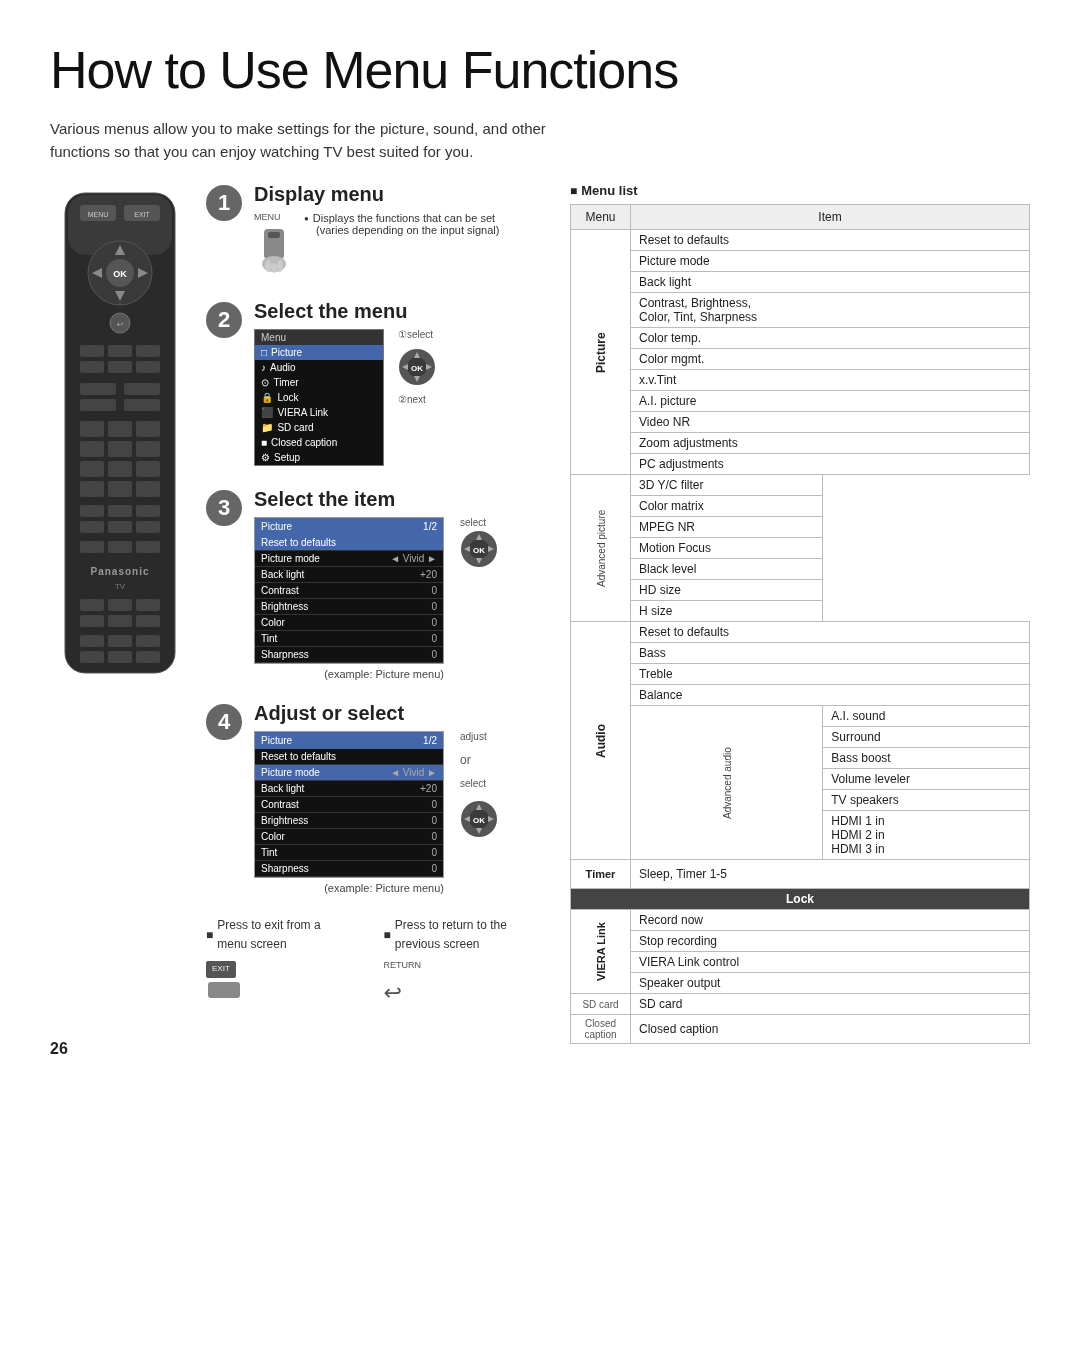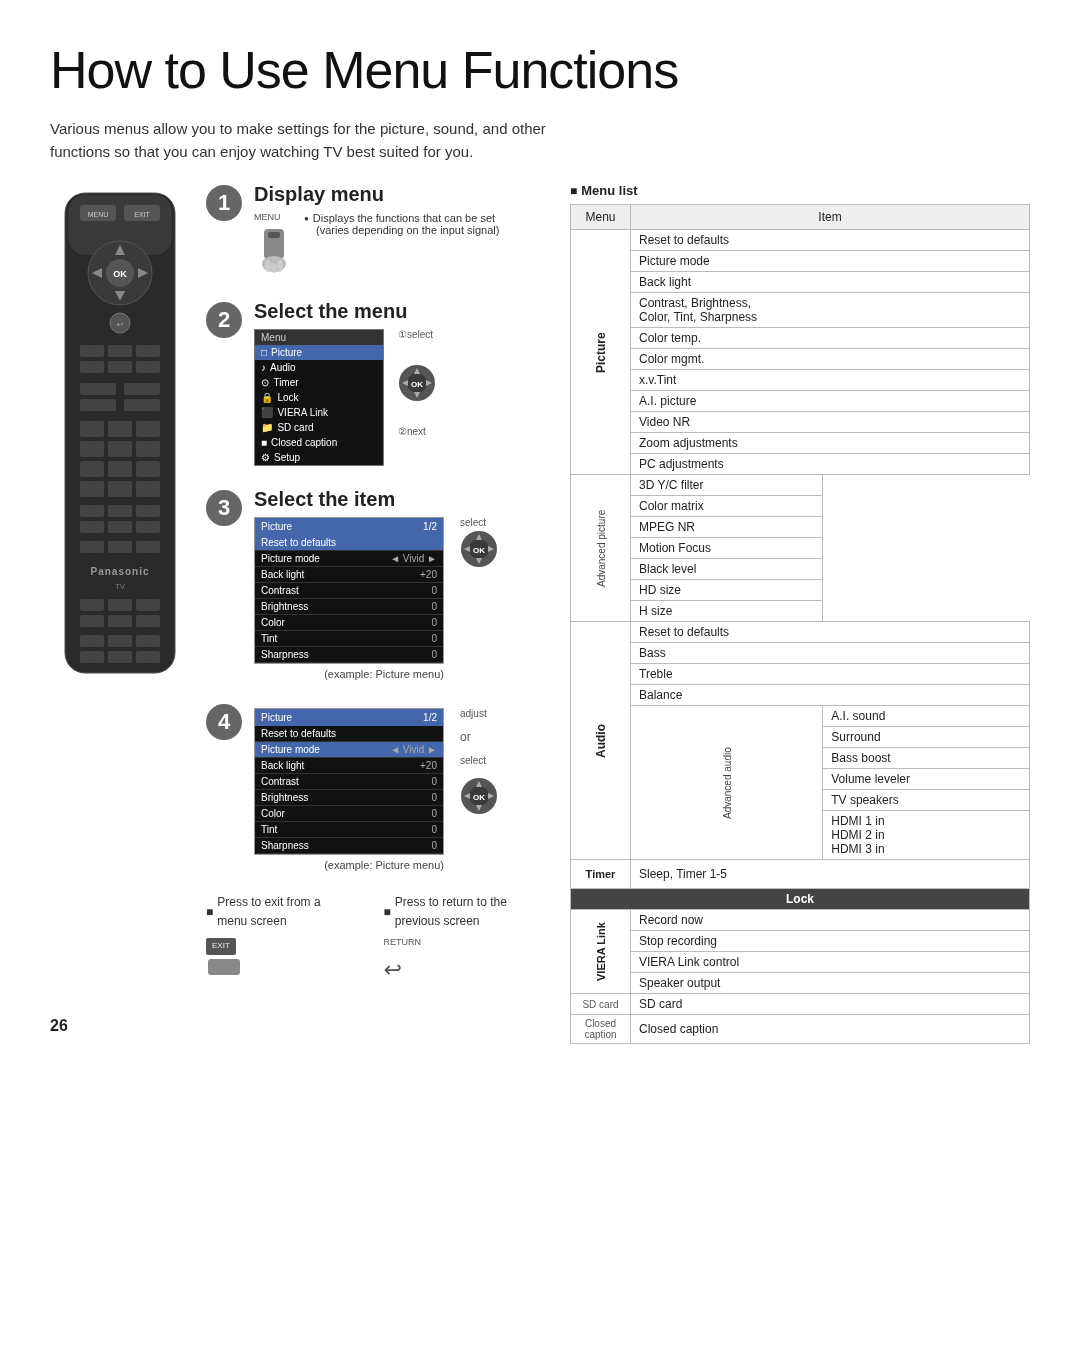--- a/index.html
+++ b/index.html
@@ -352,21 +352,21 @@
                 <div style="padding:2px 6px; display:flex; align-items:center; gap:4px;">
                     <span>■</span>
                     <span>Closed caption</span>
                   </div>
                 <div style="padding:2px 6px; display:flex; align-items:center; gap:4px;">
                     <span>⚙</span>
                     <span>Setup</span>
                   </div>
               </div>
 
-              <div style="display:flex; flex-direction:column; align-items:flex-start; gap:24px; margin-left:4px;">
+              <div style="display:flex; flex-direction:column; align-items:flex-start; gap:8px; margin-left:4px;">
                 <div style="font-size:10px; color:#555;">①select</div>
                 <svg width="38" height="38" viewBox="0 0 38 38">
                   <circle cx="19" cy="19" r="18" fill="#555"></circle>
                   <circle cx="19" cy="19" r="10" fill="#3a3a3a"></circle>
                   <text x="19" y="23" font-size="8" fill="#fff" text-anchor="middle" font-weight="bold">OK</text>
                   <polygon points="19,4 16,10 22,10" fill="#aaa"></polygon>
                   <polygon points="19,34 16,28 22,28" fill="#aaa"></polygon>
                   <polygon points="4,19 10,16 10,22" fill="#aaa"></polygon>
                   <polygon points="34,19 28,16 28,22" fill="#aaa"></polygon>
                 </svg>
@@ -434,20 +434,21 @@
                   <polygon points="34,19 28,16 28,22" fill="#aaa"></polygon>
                 </svg>
               </div>
             </div>
           </div>
         </div>
 
         <div class="step">
           <div class="step-number">4</div>
           <div class="step-content">
+            <div class="step-title">Adjust or select</div>
             <div class="steps-diagram" style="margin-top:6px;">
               <div>
                 <div class="pic-menu">
                   <div class="pic-menu-header">
                     <span>Picture</span>
                     <span>1/2</span>
                   </div>
                   <div class="pic-menu-row">
                       <span>Reset to defaults</span>
                       <span class="val"></span>

